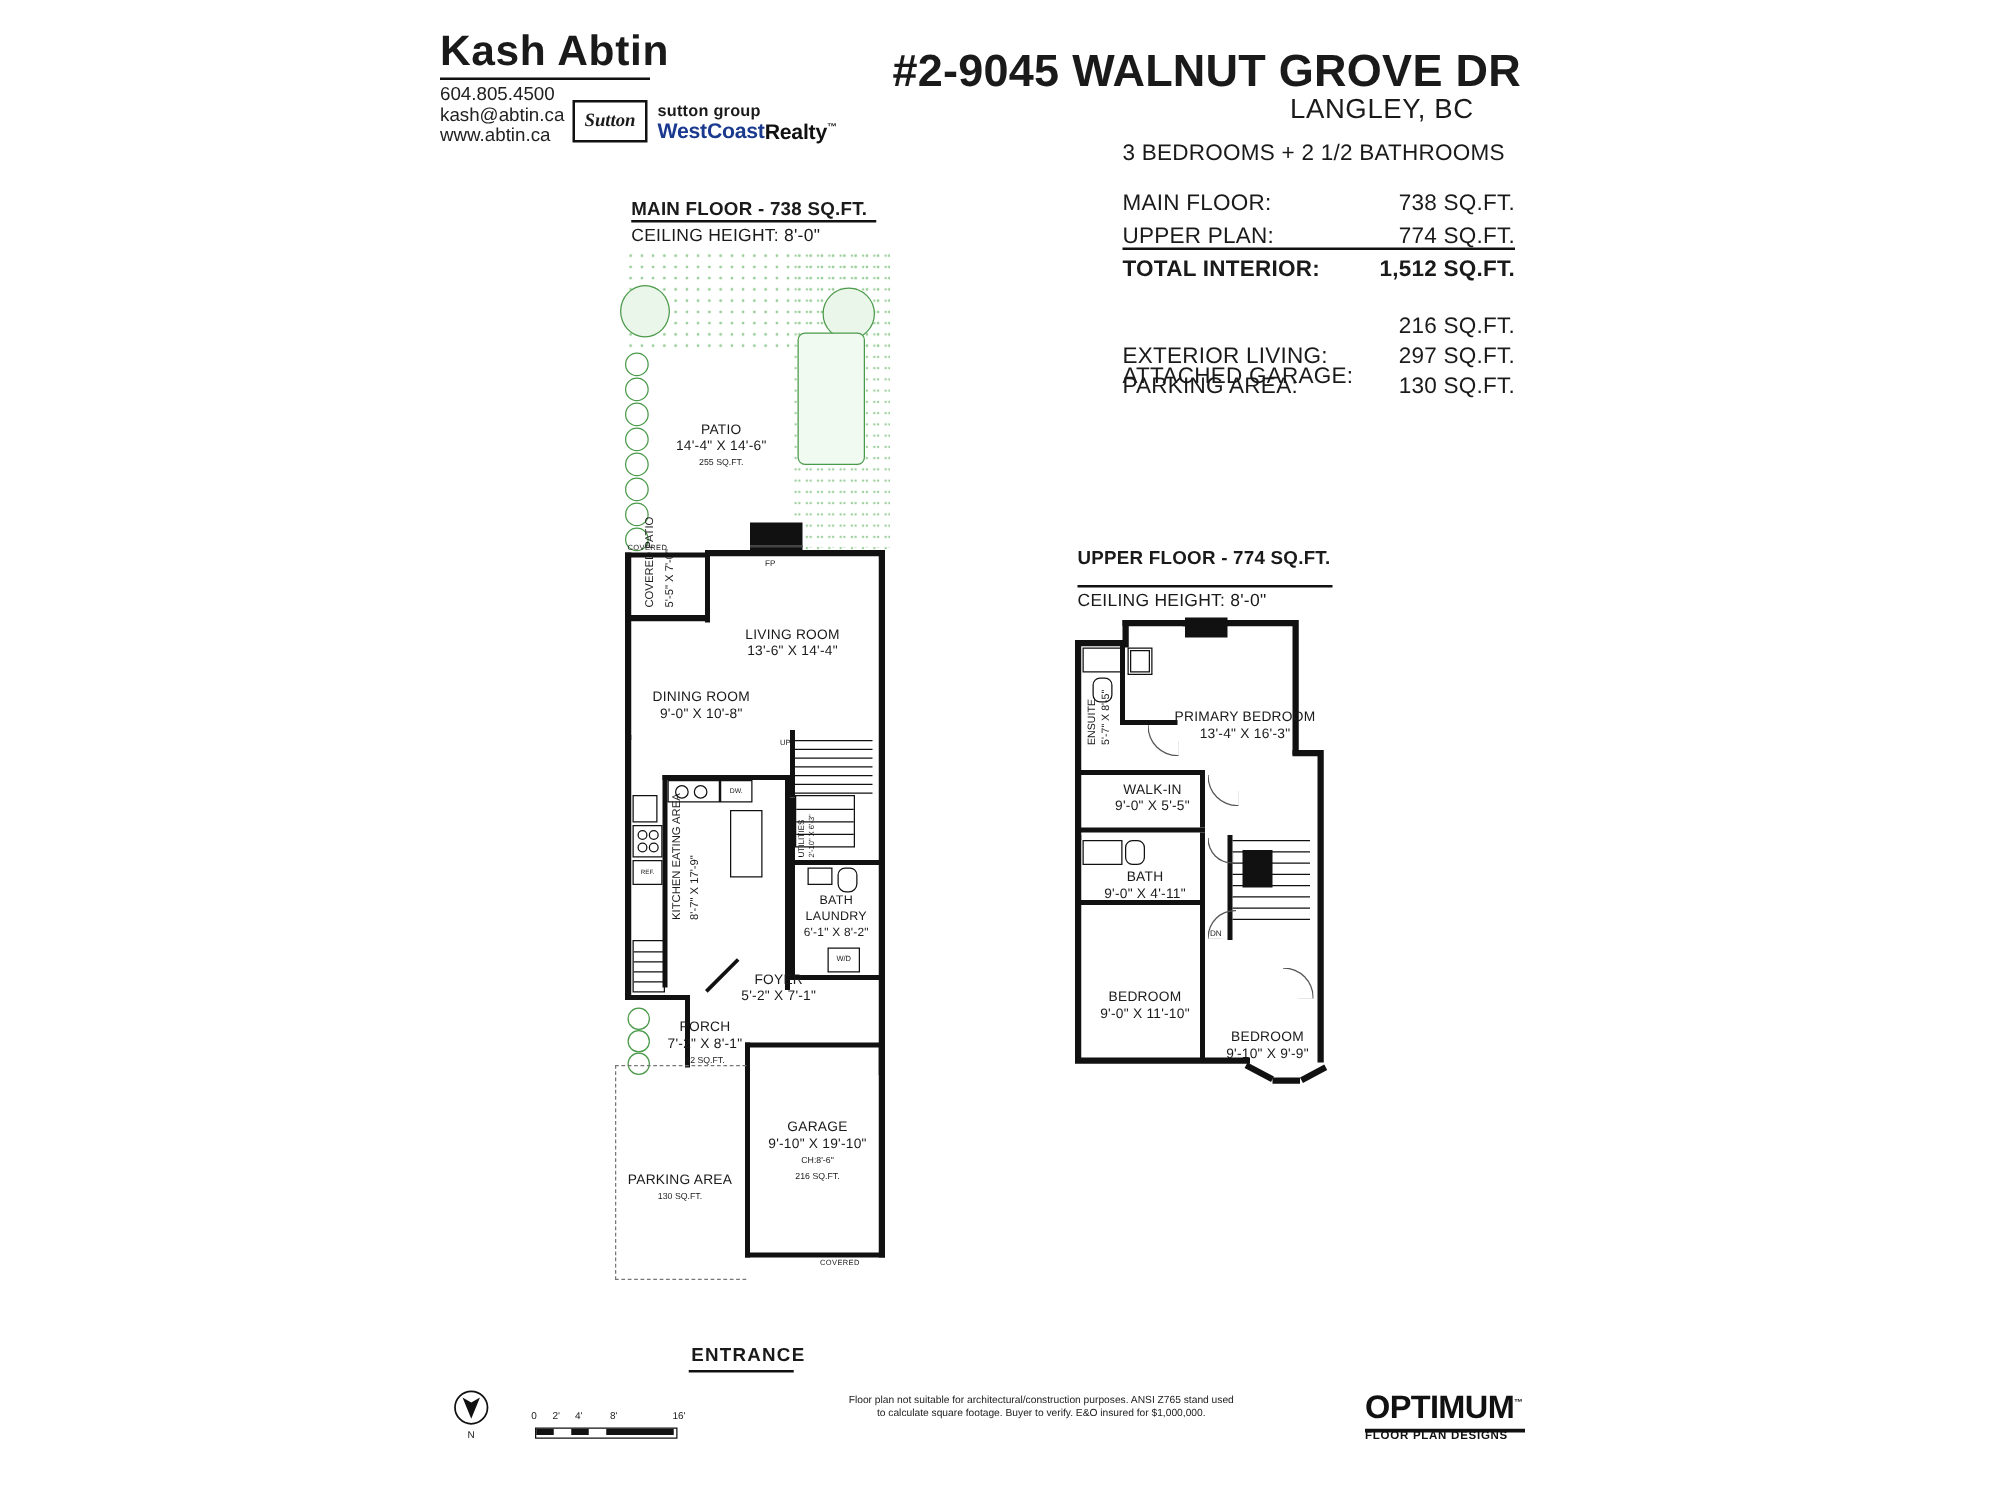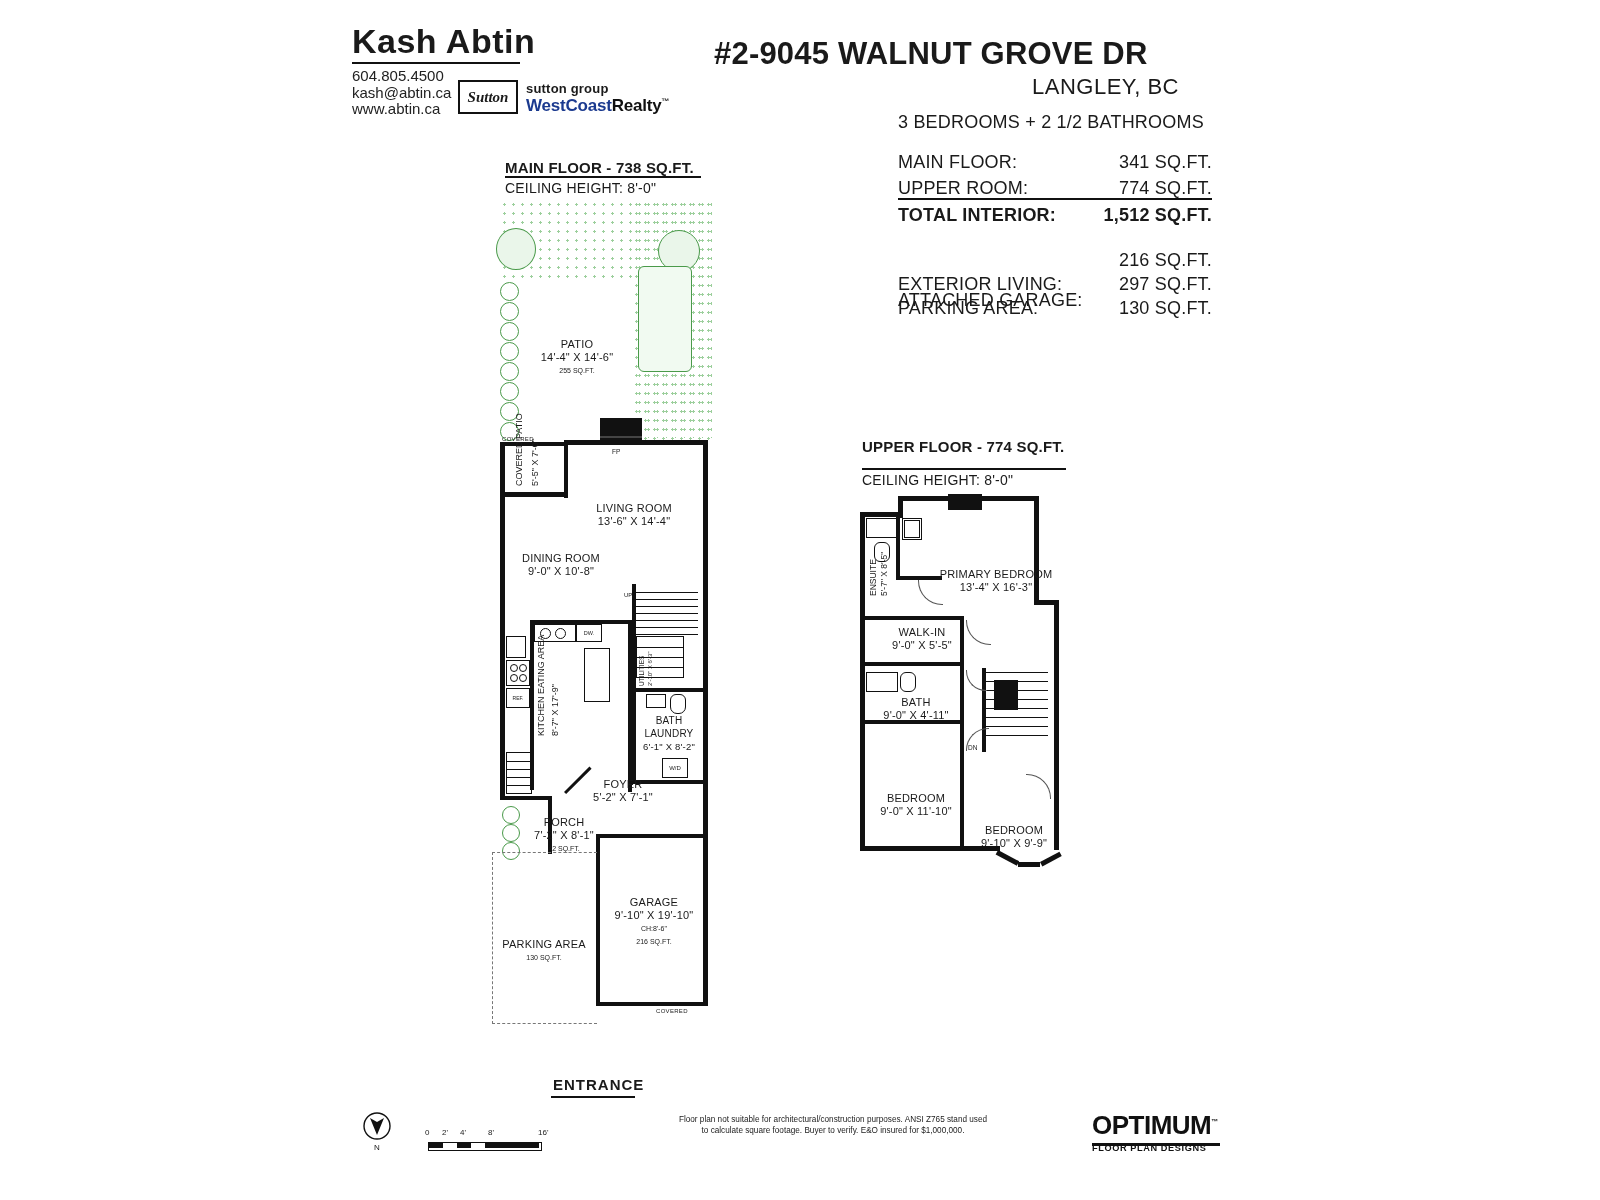--- a/index.html
+++ b/index.html
@@ -18,21 +18,21 @@
   #brokerage{left:458px;top:80px;display:flex;align-items:center;gap:8px;}
   #sutton-box{width:56px;height:30px;border:2px solid #111;display:flex;align-items:center;justify-content:center;}
   #sutton-box span{font-family:"Liberation Serif",serif;font-style:italic;font-size:15px;font-weight:700;}
   #brokerage-text{line-height:13px;}
   .bk1{font-size:13px;font-weight:700;letter-spacing:.2px;}
   .bk2{font-size:17px;font-weight:700;letter-spacing:-.2px;}
   .bk2 .wc{color:#1b3a8f;}
   .bk2 .rl{color:#111;margin-top:48px;}
   .bk2 .tm{font-size:8px;vertical-align:super;}
 
-  #title-address{left:714px;top:36px;font-size:31px;font-weight:700;letter-spacing:.2px;}
+  #title-address{left:714px;top:36px;font-size:36px;font-weight:700;letter-spacing:.2px;}
   #title-city{left:1032px;top:74px;font-size:22px;letter-spacing:.5px;}
   #title-beds{left:898px;top:112px;font-size:18px;letter-spacing:.2px;}
 
   
   .stat-row{font-size:18px;letter-spacing:.2px;}
   #stat-rule{left:898px;top:198px;width:314px;height:2px;background:#111;}
   .bold{font-weight:700;}
 
   
   .sec-title{font-size:15px;font-weight:700;letter-spacing:.2px;}
@@ -93,23 +93,23 @@
       <span class="wc">WestCoast</span><span class="rl">Realty</span><span class="tm">™</span>
     </div>
   </div>
 </div>
 
 <div class="abs" id="title-address">#2-9045 WALNUT GROVE DR</div>
 <div class="abs" id="title-city">LANGLEY, BC</div>
 <div class="abs" id="title-beds">3 BEDROOMS + 2 1/2 BATHROOMS</div>
 
 <div class="abs stat-row" style="left:898px;top:152px;">MAIN FLOOR:</div>
-<div class="abs stat-row" style="left:1092px;top:152px;width:120px;text-align:right;">341 SQ.FT.</div>
-
-<div class="abs stat-row" style="left:898px;top:178px;">UPPER ROOM:</div>
+<div class="abs stat-row" style="left:1092px;top:152px;width:120px;text-align:right;">738 SQ.FT.</div>
+
+<div class="abs stat-row" style="left:898px;top:178px;">UPPER PLAN:</div>
 <div class="abs stat-row" style="left:1092px;top:178px;width:120px;text-align:right;">774 SQ.FT.</div>
 
 <div class="abs" id="stat-rule"></div>
 
 <div class="abs stat-row bold" style="left:898px;top:205px;">TOTAL INTERIOR:</div>
 <div class="abs stat-row bold" style="left:1092px;top:205px;width:120px;text-align:right;">1,512 SQ.FT.</div>
 
 <div class="abs stat-row" style="left:898px;top:250px;margin-top:40px;">ATTACHED GARAGE:</div>
 <div class="abs stat-row" style="left:1092px;top:250px;width:120px;text-align:right;">216 SQ.FT.</div>
 

